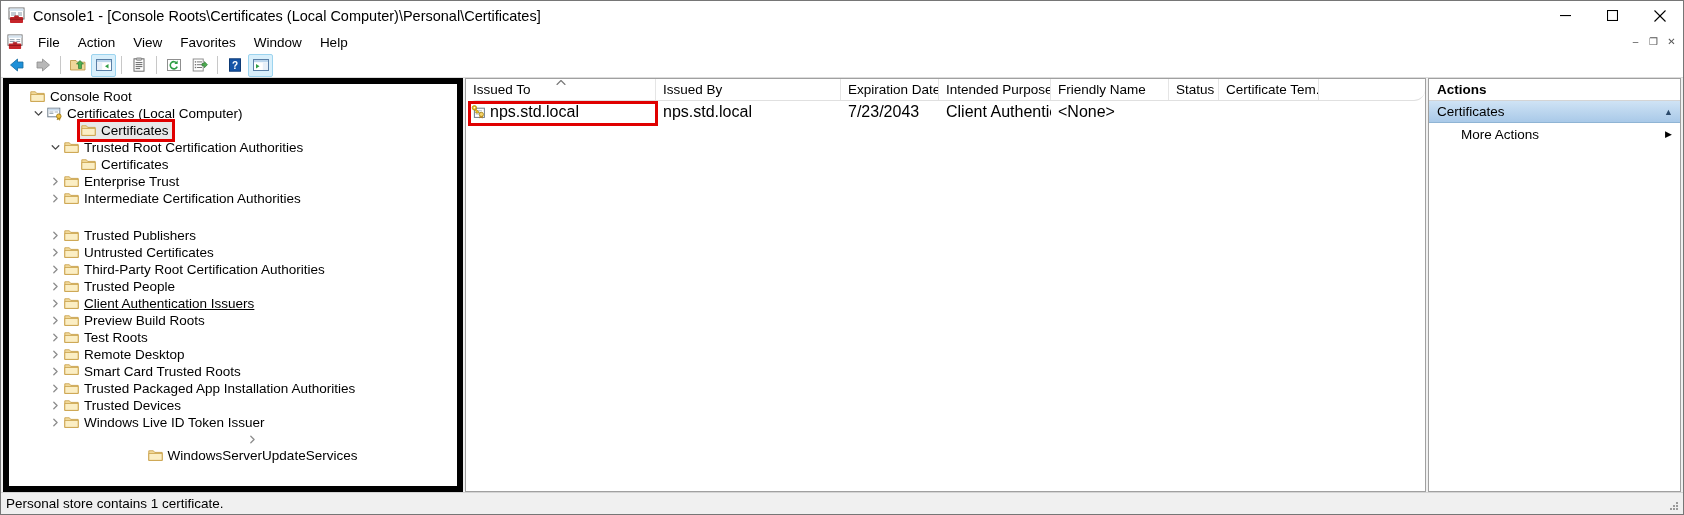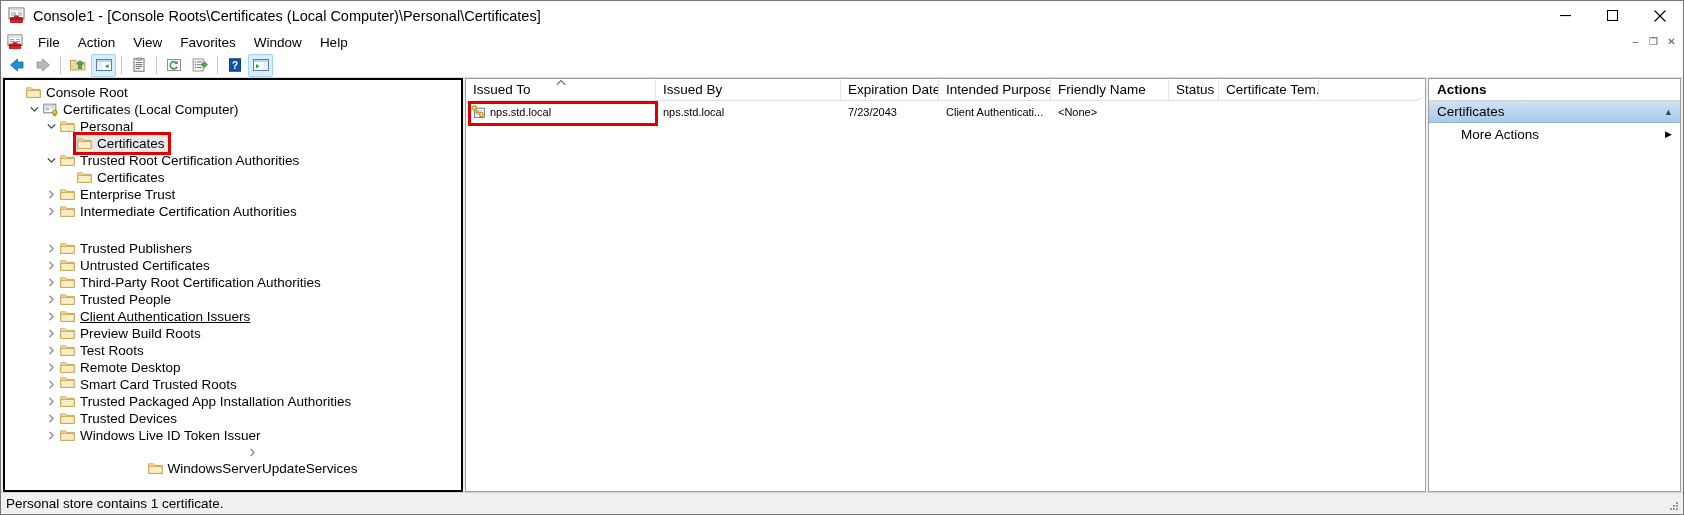--- a/index.html
+++ b/index.html
@@ -82,21 +82,21 @@
     display: flex;
     background: #f0f0f0;
     padding: 0 2px;
     min-height: 0;
   }
 
   
   .tree-pane {
     width: 460px; flex: 0 0 460px;
     background: #ffffff;
-    border: 2px solid #000000;
+    border: 6px solid #000000;
     overflow: hidden;
     position: relative;
   }
   .tree-scroll { padding: 4px 0 0 0; }
   .tnode {
     height: 17px;
     display: flex; align-items: center;
     white-space: nowrap;
     font-size: 13.5px;
     line-height: 17px;
@@ -141,21 +141,21 @@
     position: relative;
     white-space: nowrap; overflow: hidden;
     background: #ffffff;
   }
   .sort-arrow {
     position: absolute; top: 0px; left: 50%;
     transform: translateX(-50%);
     font-size: 9px; color: #6d6d6d; line-height: 8px;
   }
   .list-rows { flex: 1 1 auto; position: relative; }
-  .lrow { height: 21px; display: flex; align-items: center; font-size: 11px; }
+  .lrow { height: 21px; display: flex; align-items: center; font-size: 16px; }
   .lcell { padding-left: 7px; white-space: nowrap; overflow: hidden; display: flex; align-items: center; }
   .lcell.first { padding-left: 5px; gap: 4px; }
   .row-highlight {
     position: absolute;
     left: 2px; top: 0px;
     width: 190px; height: 25px;
     border: 3px solid #e00000;
     pointer-events: none;
   }
 
@@ -380,36 +380,20 @@
                   <rect x="0.8" y="1.2" width="12" height="8.6" fill="#ffffff" stroke="#6f7e8c" stroke-width="1"></rect>
                   <rect x="1.3" y="1.7" width="11" height="1.9" fill="#c5d8ea"></rect>
                   <rect x="2.4" y="4.6" width="4" height="0.8" fill="#8a9aa8"></rect>
                   <rect x="2.4" y="6.2" width="4" height="0.8" fill="#8a9aa8"></rect>
                   <rect x="7.6" y="4.6" width="3.4" height="0.8" fill="#8a9aa8"></rect>
                   <path d="M11.4 9.6 L10 12.8 L11.6 12.1 L12.5 13.3 L13.4 10.6 Z" fill="#d4a017" stroke="#9a7510" stroke-width="0.6" stroke-linejoin="round"></path>
                   <circle cx="11.8" cy="9.2" r="2.3" fill="#f0c040" stroke="#9a7510" stroke-width="0.8"></circle>
                 </svg>
               </span>
               <span class="tlabel">Certificates (Local Computer)</span>
-            </span>
-          </div>
-          <div class="tnode" style="padding-left: 38px;">
-            <span class="twist">
-              <svg width="9" height="9" viewBox="0 0 9 9">
-                <path d="M1.2 2.8 L4.5 6.1 L7.8 2.8" fill="none" stroke="#4a4a4a" stroke-width="1.3" stroke-linecap="round" stroke-linejoin="round"></path>
-              </svg>
-            </span>
-            <span class="tlabel-wrap" style="display: inline-flex; align-items: center;">
-              <span class="ticon">
-                <svg width="15" height="13" viewBox="0 0 15 13">
-                  <path d="M0.8 1.8 H5.4 L6.7 3.4 H14.2 V11.4 H0.8 Z" fill="#f6dfa3" stroke="#c9a24a" stroke-width="0.9" stroke-linejoin="round"></path>
-                  <path d="M0.8 4.4 H14.2 V11.4 H0.8 Z" fill="#fbeec4" stroke="#c9a24a" stroke-width="0.9"></path>
-                </svg>
-              </span>
-              <span class="tlabel">Personal</span>
             </span>
           </div>
           <div class="tnode selected-box" style="padding-left: 55px;">
             <span class="twist"></span>
             <span class="tlabel-wrap" style="display: inline-flex; align-items: center;">
               <span class="ticon">
                 <svg width="15" height="13" viewBox="0 0 15 13">
                   <path d="M0.8 1.8 H5.4 L6.7 3.4 H14.2 V11.4 H0.8 Z" fill="#f6dfa3" stroke="#c9a24a" stroke-width="0.9" stroke-linejoin="round"></path>
                   <path d="M0.8 4.4 H14.2 V11.4 H0.8 Z" fill="#fbeec4" stroke="#c9a24a" stroke-width="0.9"></path>
                 </svg>

